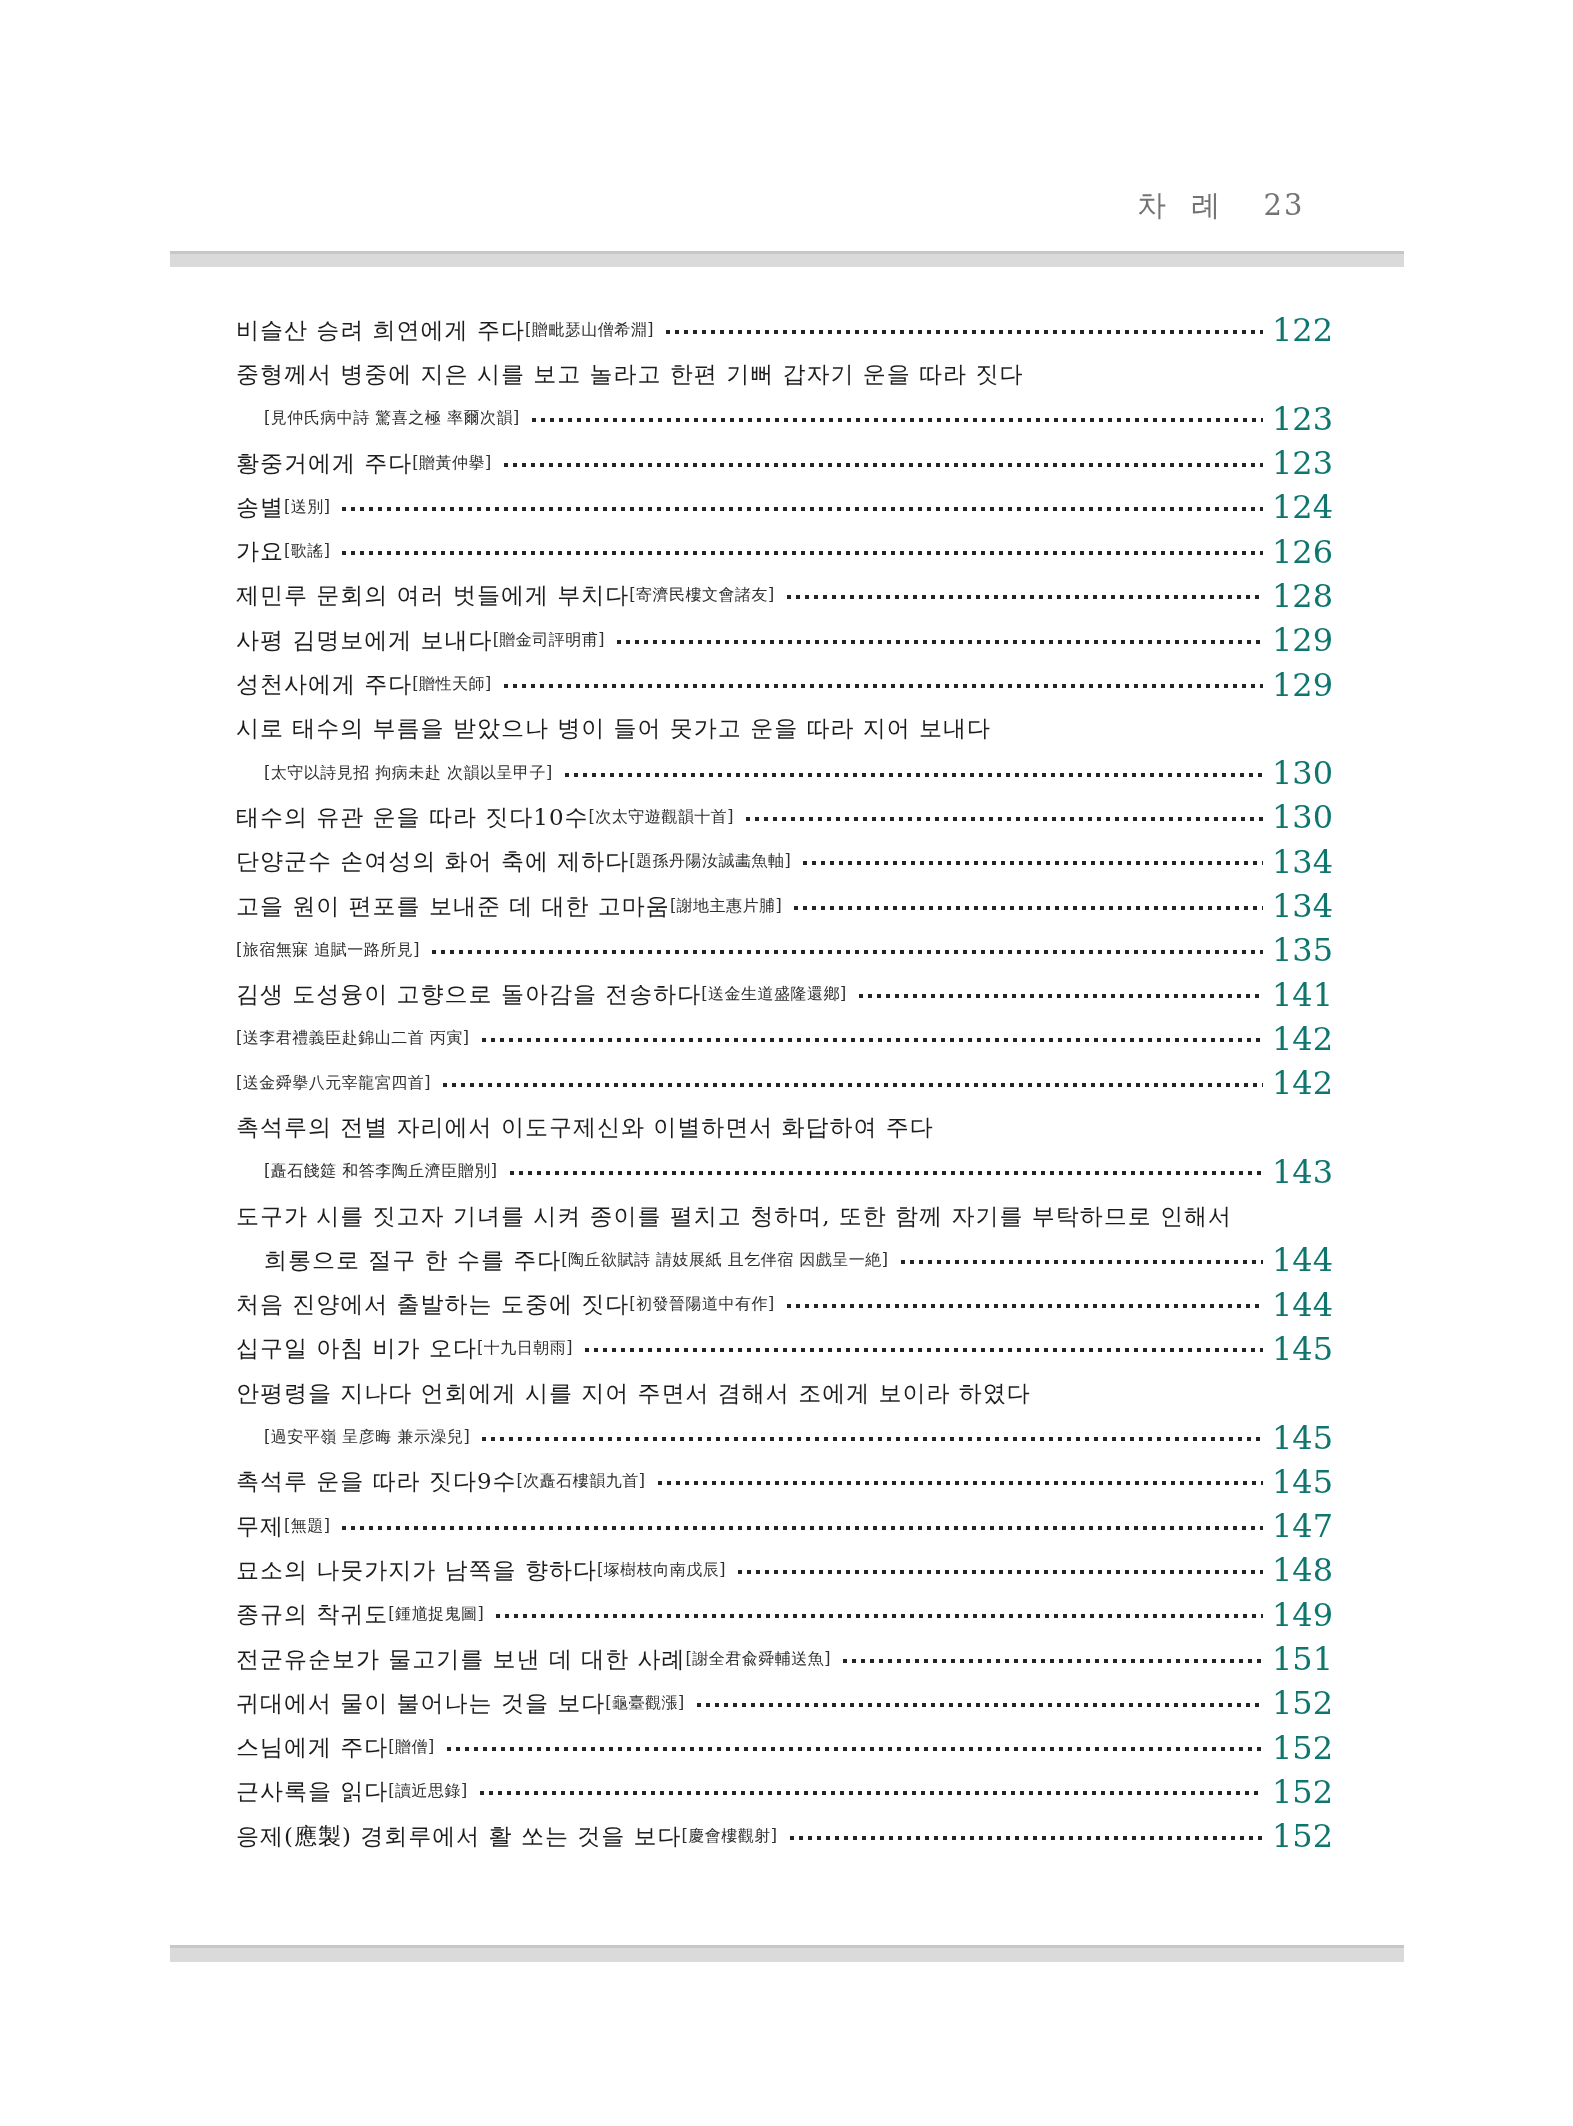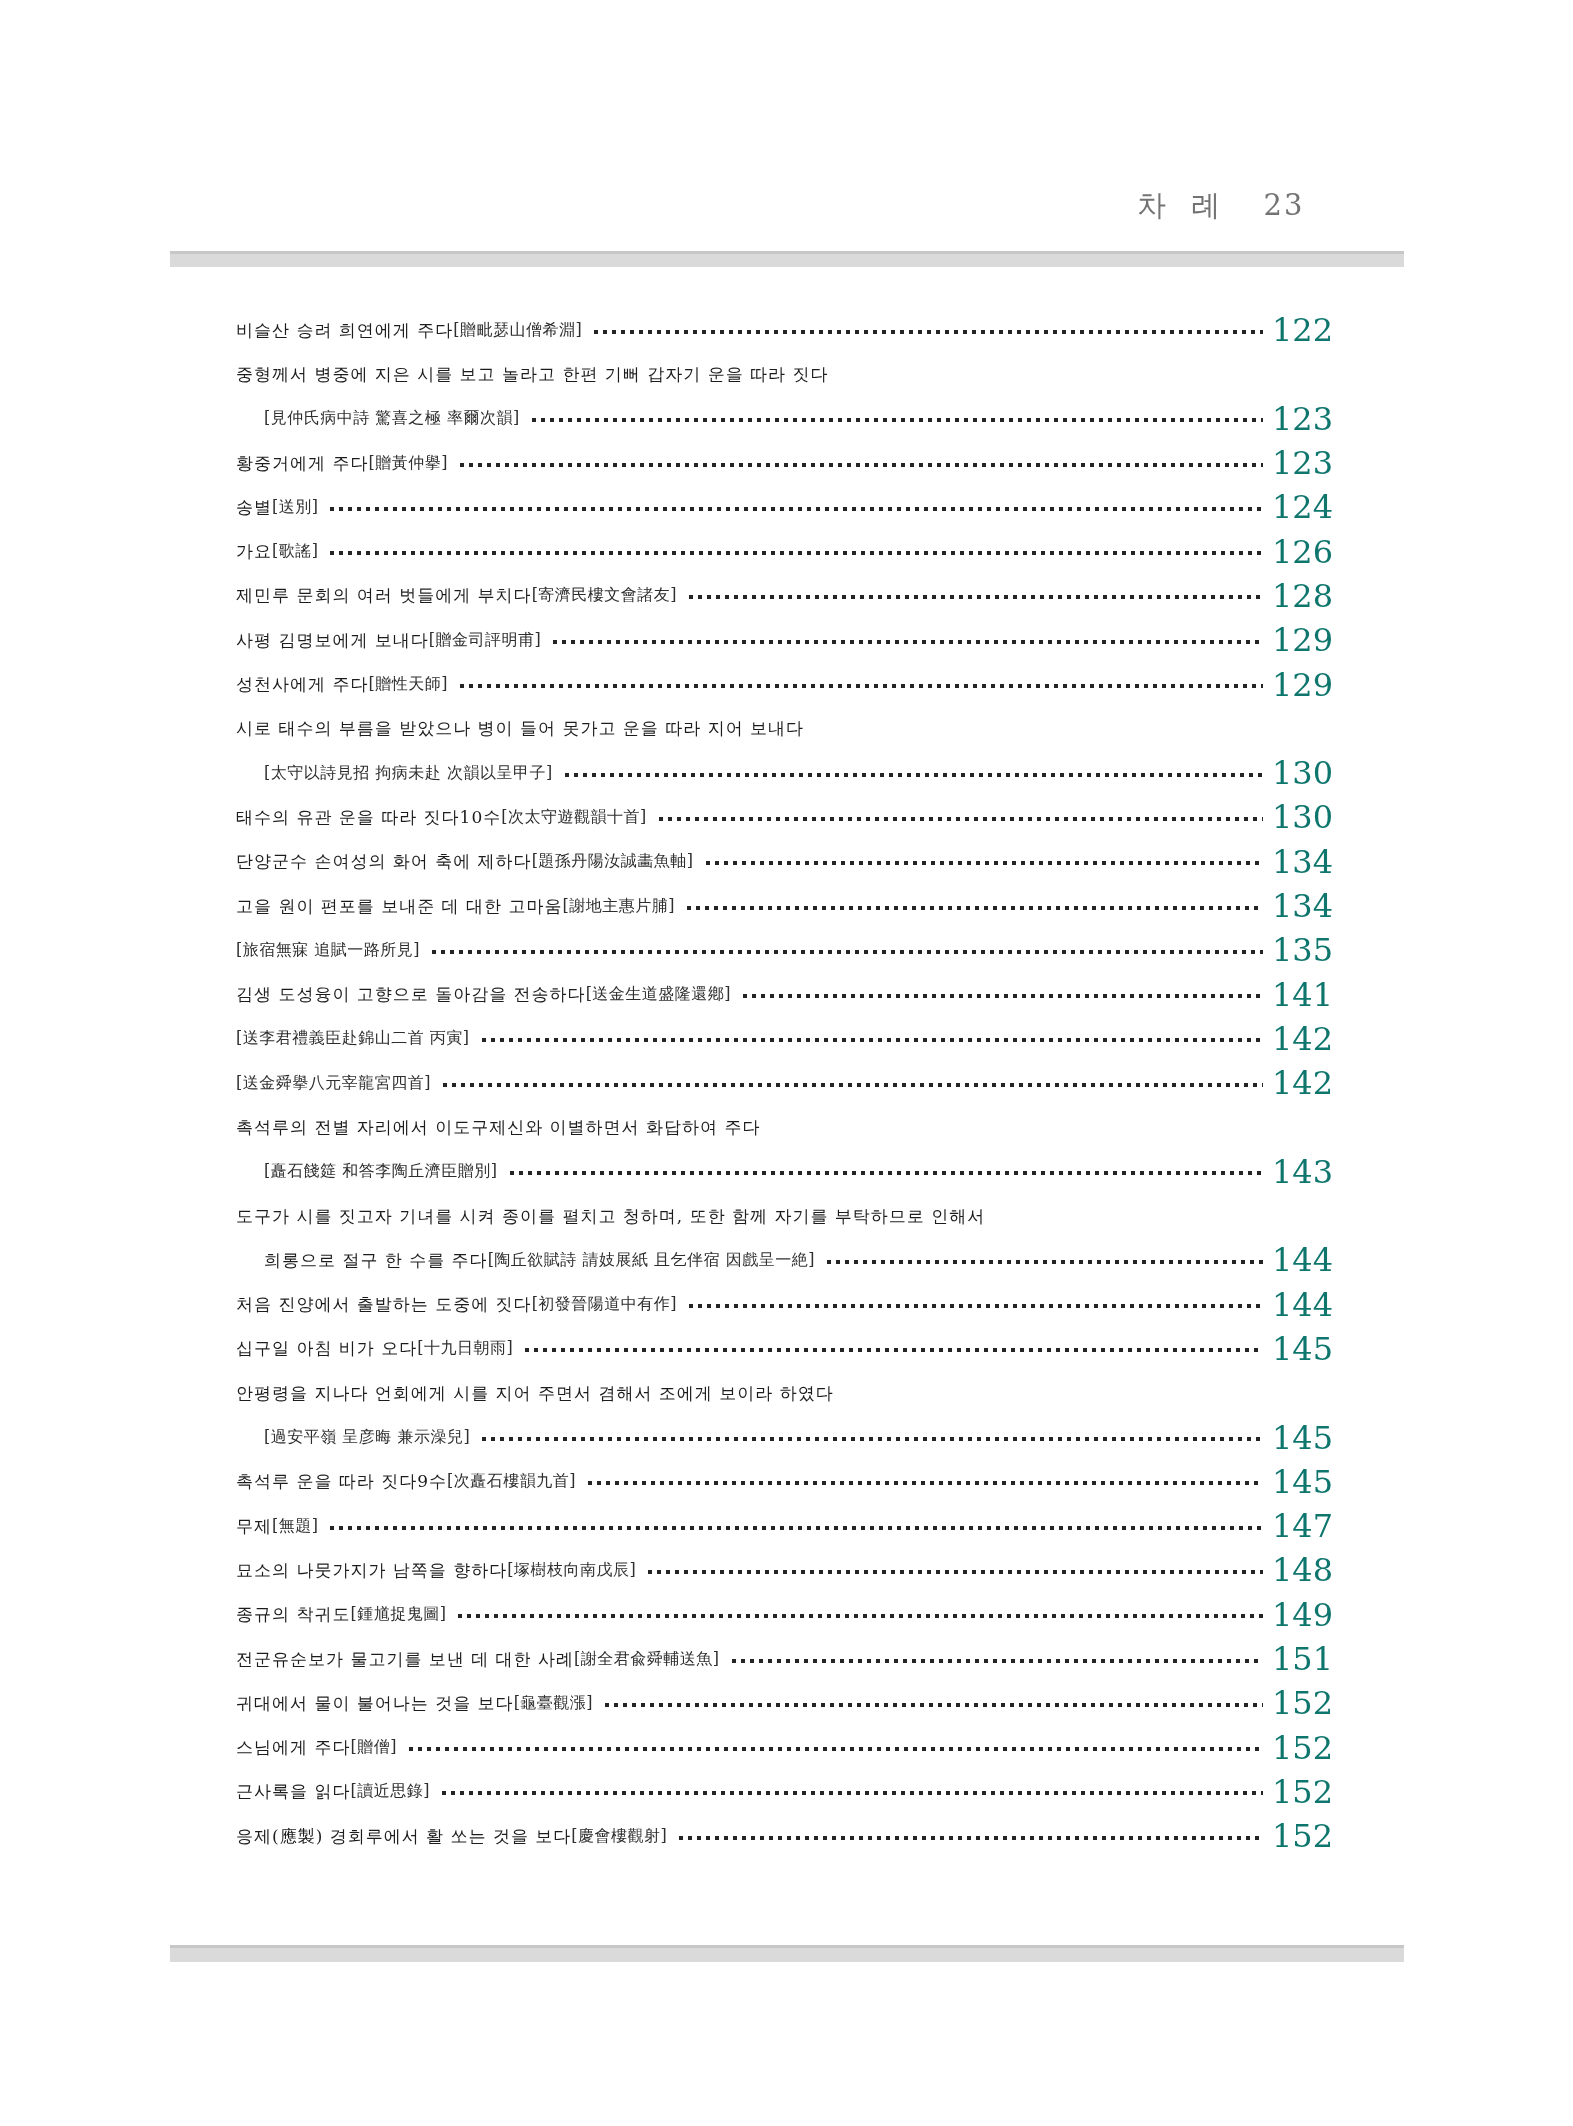--- a/index.html
+++ b/index.html
@@ -51,21 +51,21 @@
     width: 1097px;
   }
   .row {
     display: flex;
     align-items: center;
     height: 44.3px;
     white-space: nowrap;
   }
   .row.indent { padding-left: 28px; align-items: center; }
   .kr {
-    font-size: 17px;
+    font-size: 23px;
     letter-spacing: 1px;
     color: #1c1c1c;
   }
   .hj {
     font-size: 16px;
     letter-spacing: 0.5px;
     color: #2e2e2e;
   }
   .dots {
     flex: 1 1 auto;

